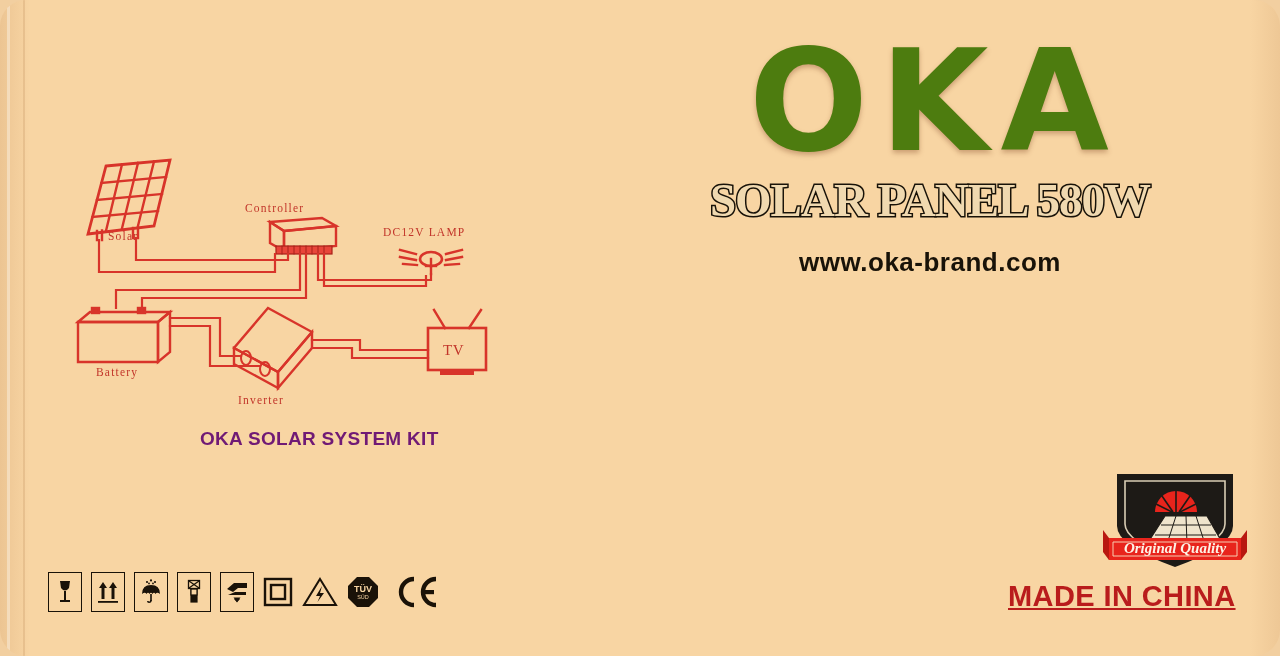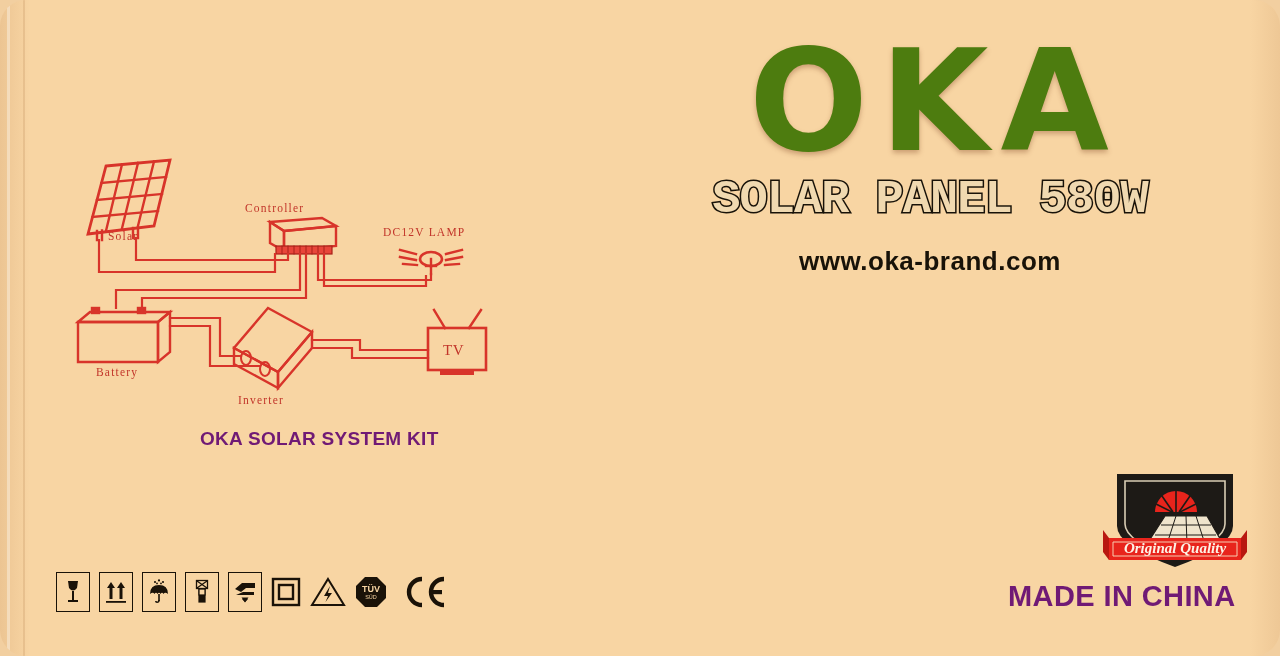--- a/index.html
+++ b/index.html
@@ -48,52 +48,52 @@
   #brand{ position:absolute; left:600px; top:38px; width:660px; text-align:center; }
   .logo-oka{
     font-family:"DejaVu Sans", sans-serif;
     font-size:140px; font-weight:bold; color:#4d7c0f;
     line-height:.92; letter-spacing:12px;
     text-shadow:0 3px 5px rgba(120,60,30,.35);
     margin-left:10px;
   }
   .product-line{
     margin-top:6px;
-    font-family:Liberation Mono, monospace;
+    font-family:Liberation Serif, serif;
     font-size:47px; font-weight:bold; color:#f0d9b0;
     letter-spacing:-1px;
     -webkit-text-stroke:3px #181208;
     paint-order:stroke fill;
     white-space:nowrap;
   }
   .website{
     margin-top:20px;
     font-size:26px; font-weight:bold; color:#181208;
     letter-spacing:.5px;
   }
 
   
   #icons{
     position:absolute; left:48px; top:572px;
-    display:flex; align-items:center; gap:9px;margin-left:8px;
+    display:flex; align-items:center; gap:9px;
   }
   .ic-box{
     width:34px; height:40px;
     border:1.6px solid #1a1208;
     display:flex; align-items:center; justify-content:center;
     background:transparent;
   }
   .ic-plain{ display:flex; align-items:center; justify-content:center; }
 
   
   #badge{ position:absolute; left:1095px; top:468px; width:160px; height:105px; }
   .made-in{
     position:absolute; left:1008px; top:580px;
-    font-size:29px; font-weight:bold; color:#701a75;
-    letter-spacing:.4px; white-space:nowrap;
+    font-size:29px; font-weight:bold; color:#b91c1c;
+    letter-spacing:.4px; white-space:nowrap;text-decoration:underline;
   }
 </style>
 </head>
 <body>
 
 <div id="carton">
 
   <div class="edge-shade"></div>
   <div class="edge-shade right"></div>
   <div class="crease c1"></div>

